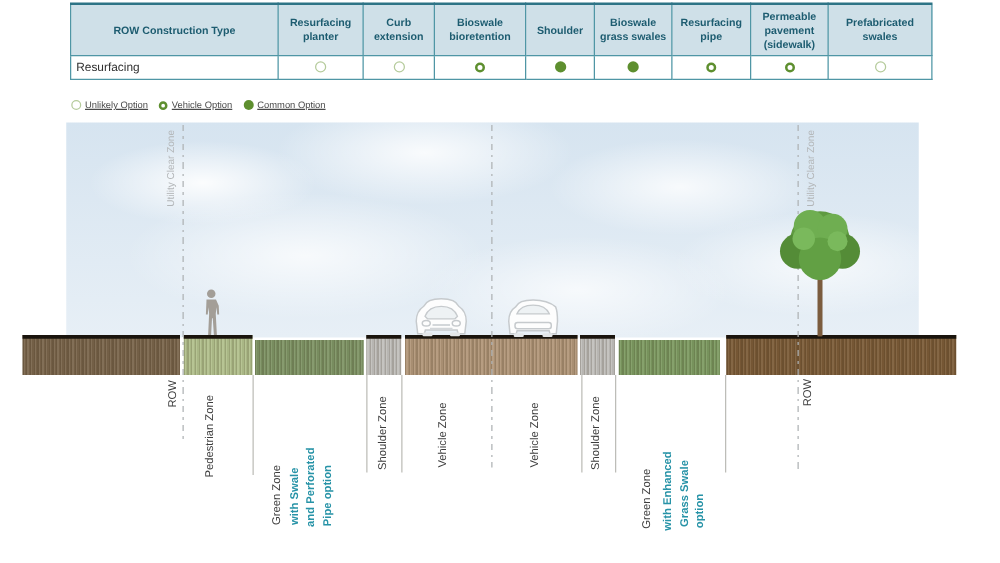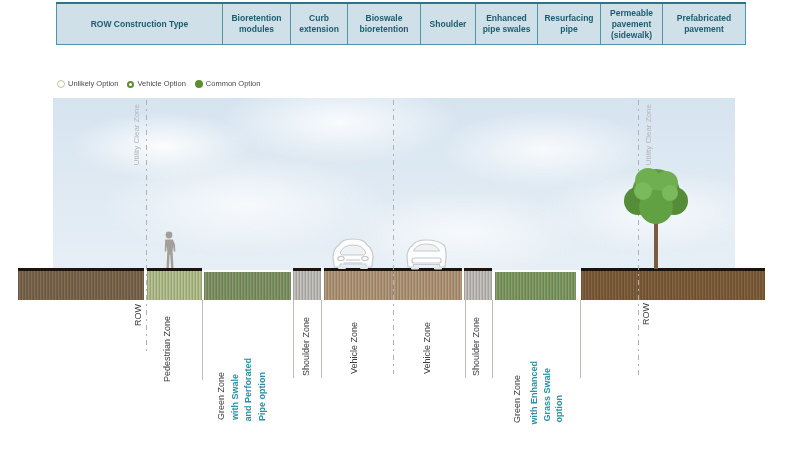--- a/index.html
+++ b/index.html
@@ -15,21 +15,21 @@
                   height:40px;padding:0 2px;vertical-align:middle;}
   table.matrix td{background:#fff;border:1px solid #4f96a5;height:17px;
                   text-align:center;vertical-align:middle;padding:0;}
   table.matrix td.rowlabel{text-align:left;padding-left:4px;font-size:9.5px;color:#2f2f2f;}
   .dot{display:inline-block;border-radius:50%;vertical-align:middle;}
   .dot-unlikely{width:7px;height:7px;border:1px solid #b5cb9b;background:#fff;}
   .dot-possible{width:4px;height:4px;border:2.5px solid #5e8f2f;background:#fff;}
   .dot-common{width:9px;height:9px;background:#5e8f2f;}
 
   .legend{position:absolute;left:57px;top:79px;font-size:7.5px;color:#4a4a4a;}
-  .legend .legend-item{margin-right:9px;}
+  .legend .legend-item{margin-right:9px;text-decoration:underline;}
   .legend .dot{margin-right:3px;}
   .legend .dot-unlikely{width:6px;height:6px;}
   .legend .dot-possible{width:3px;height:3px;border-width:2.5px;}
   .legend .dot-common{width:8px;height:8px;}
 
   
   .sky{position:absolute;left:53px;top:98px;width:682px;height:172px;z-index:1;
        background:
         radial-gradient(130px 48px at 16% 28%, rgba(255,255,255,.9), rgba(255,255,255,0) 70%),
         radial-gradient(170px 60px at 42% 14%, rgba(255,255,255,.85), rgba(255,255,255,0) 70%),
@@ -70,31 +70,42 @@
           <col style="width: 73px;">
           <col style="width: 55px;">
           <col style="width: 62px;">
           <col style="width: 63px;">
           <col style="width: 62px;">
           <col style="width: 83px;">
         </colgroup>
       <thead>
           <tr>
             <th>ROW Construction Type</th>
-            <th>Bioretention modules</th>
+            <th>Resurfacing planter</th>
             <th>Curb extension</th>
             <th>Bioswale bioretention</th>
             <th>Shoulder</th>
-            <th>Enhanced pipe swales</th>
+            <th>Bioswale grass swales</th>
             <th>Resurfacing pipe</th>
             <th>Permeable pavement (sidewalk)</th>
-            <th>Prefabricated pavement</th>
+            <th>Prefabricated swales</th>
           </tr>
         </thead>
       <tbody>
+          <tr>
+            <td class="rowlabel">Resurfacing</td>
+            <td><span class="dot dot-unlikely"></span></td>
+            <td><span class="dot dot-unlikely"></span></td>
+            <td><span class="dot dot-possible"></span></td>
+            <td><span class="dot dot-common"></span></td>
+            <td><span class="dot dot-common"></span></td>
+            <td><span class="dot dot-possible"></span></td>
+            <td><span class="dot dot-possible"></span></td>
+            <td><span class="dot dot-unlikely"></span></td>
+          </tr>
         </tbody>
     </table>
   </div>
 
   <div class="legend"><span class="legend-item"><span class="dot dot-unlikely"></span><span>Unlikely Option</span></span><span class="legend-item"><span class="dot dot-possible"></span><span>Vehicle Option</span></span><span class="legend-item"><span class="dot dot-common"></span><span>Common Option</span></span></div>
 
   <div>
     <div class="sky"></div>
 
     <div class="vline" style="left:146px;top:100px;height:252px;"></div>

